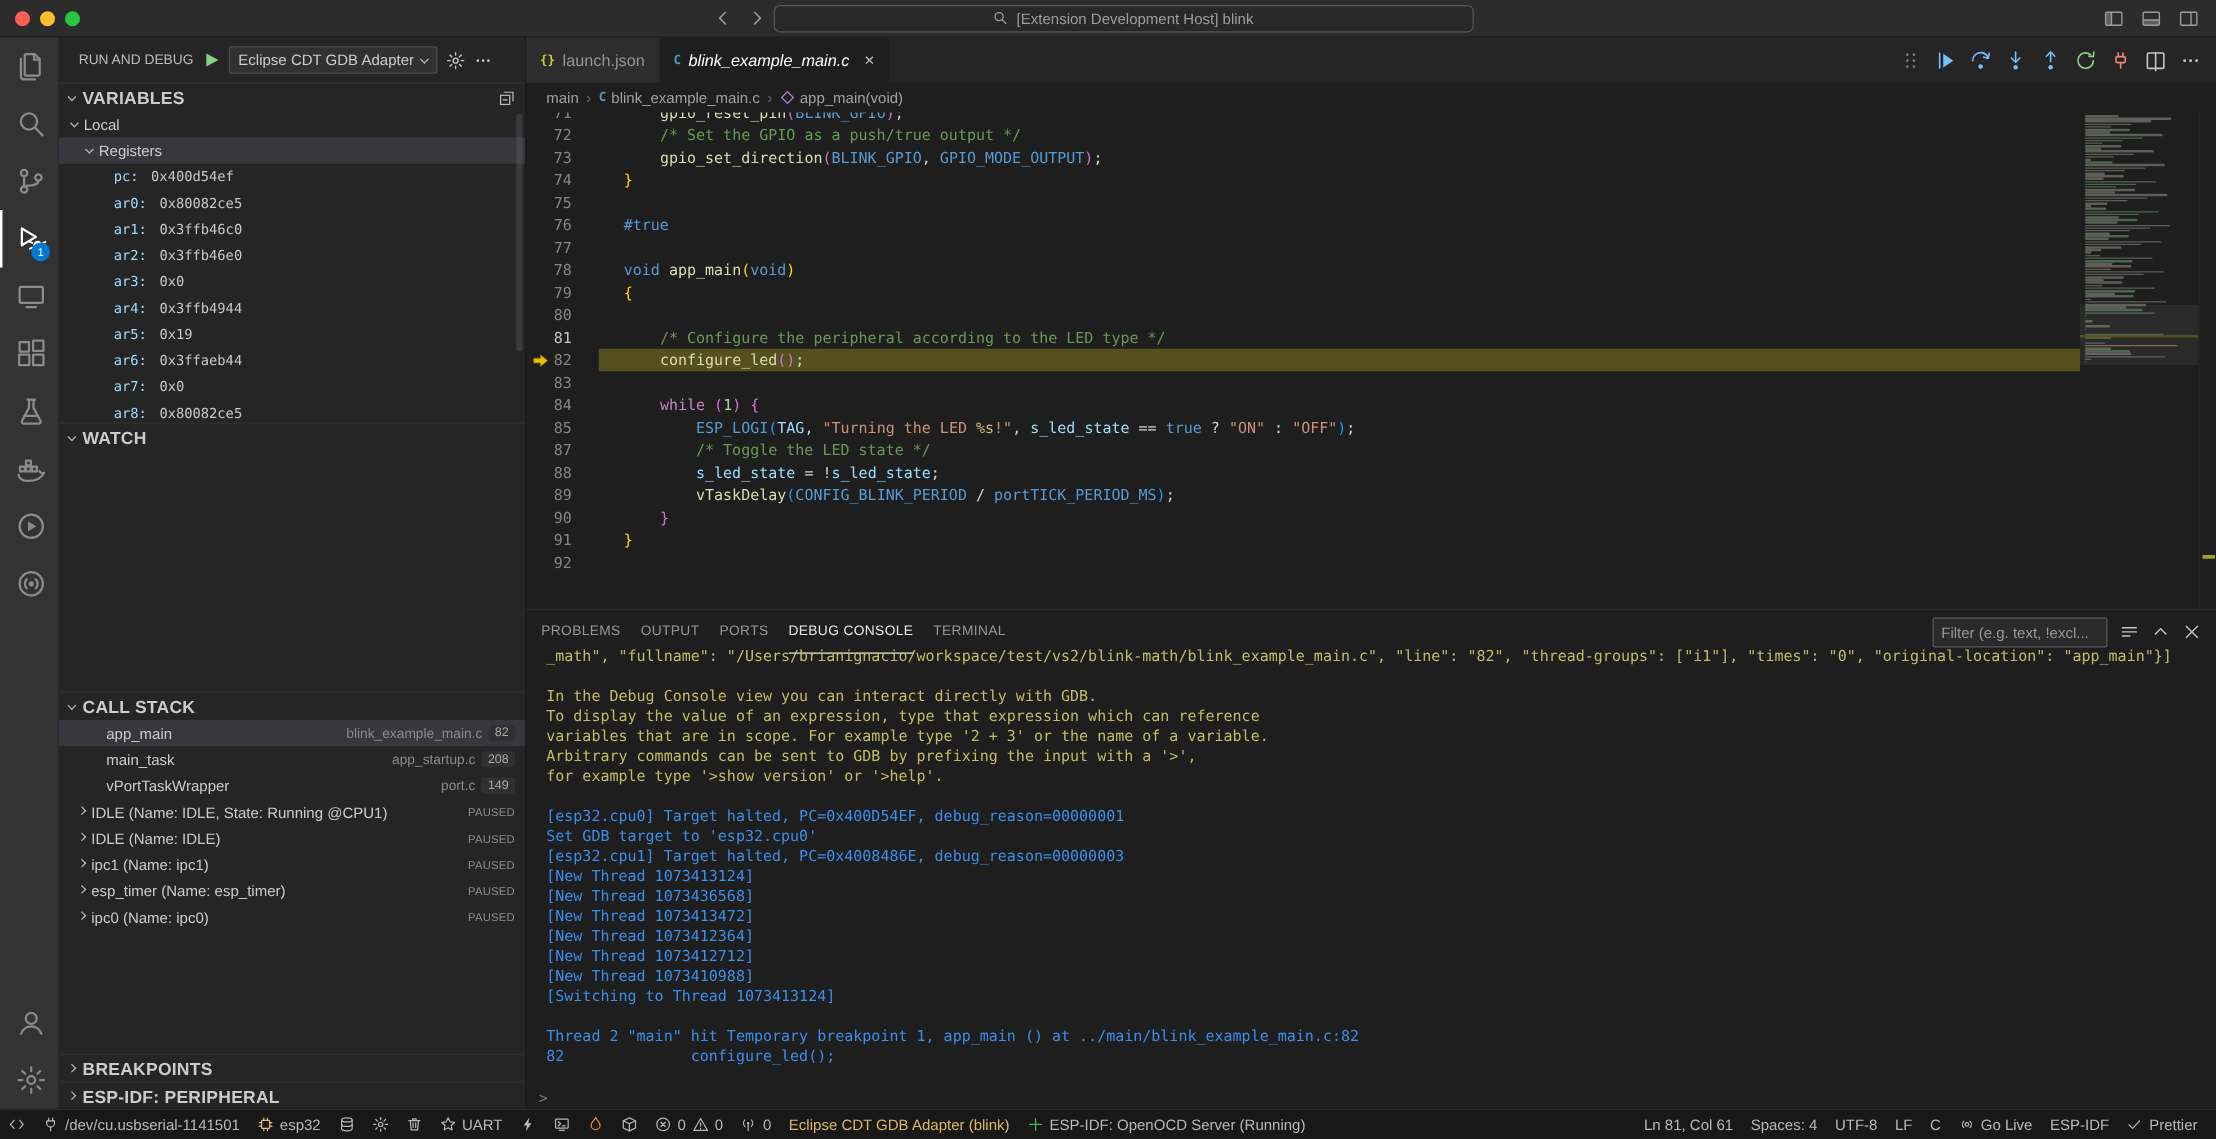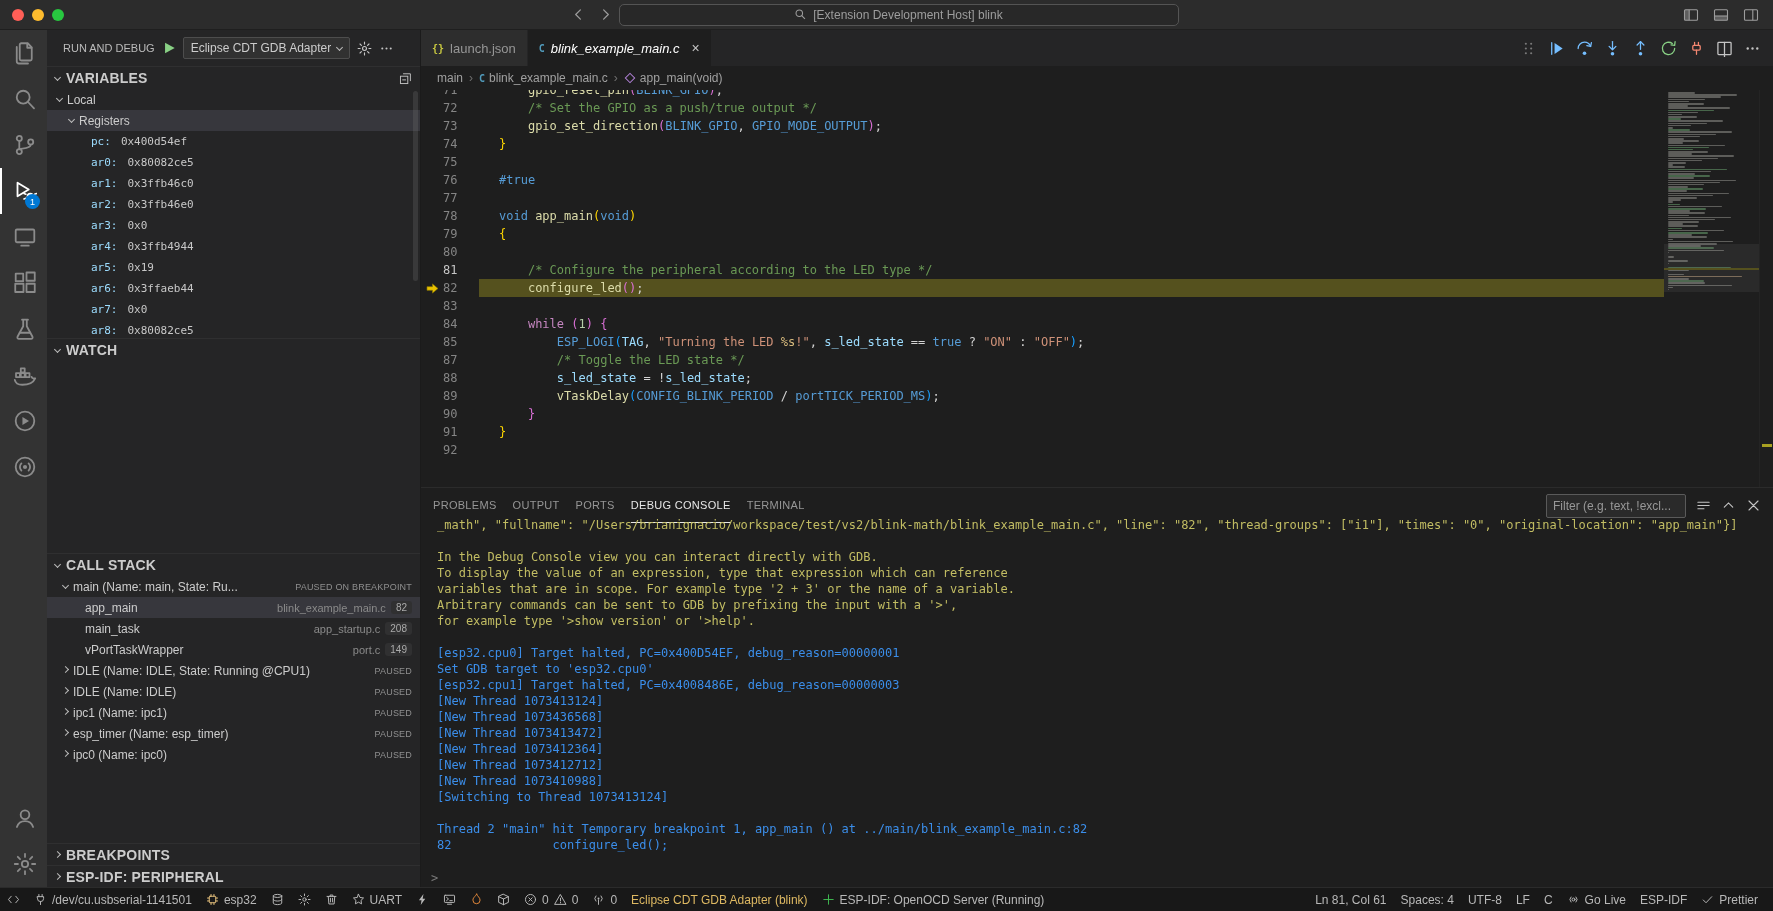--- a/index.html
+++ b/index.html
@@ -394,25 +394,20 @@
         </div>
         <div class="rows" style="flex:1"></div>
       </div>
 
       <div class="section sec-callstack">
         <div class="sec-header">
           <span class="chev"></span>
           <span>CALL STACK</span>
         </div>
         <div class="rows">
-            <div class="t-row" style="padding-left: 16px;">
-              <span class="chev"></span>
-              <span class="cs-label">main (Name: main, State: Ru...</span>
-              <span class="cs-badge">PAUSED ON BREAKPOINT</span>
-            </div>
             <div class="t-row sel" style="padding-left: 38px;">
               <span class="cs-label">app_main</span>
               <span class="cs-file">blink_example_main.c</span>
               <span class="ln-badge">82</span>
             </div>
             <div class="t-row" style="padding-left: 38px;">
               <span class="cs-label">main_task</span>
               <span class="cs-file">app_startup.c</span>
               <span class="ln-badge">208</span>
             </div>

